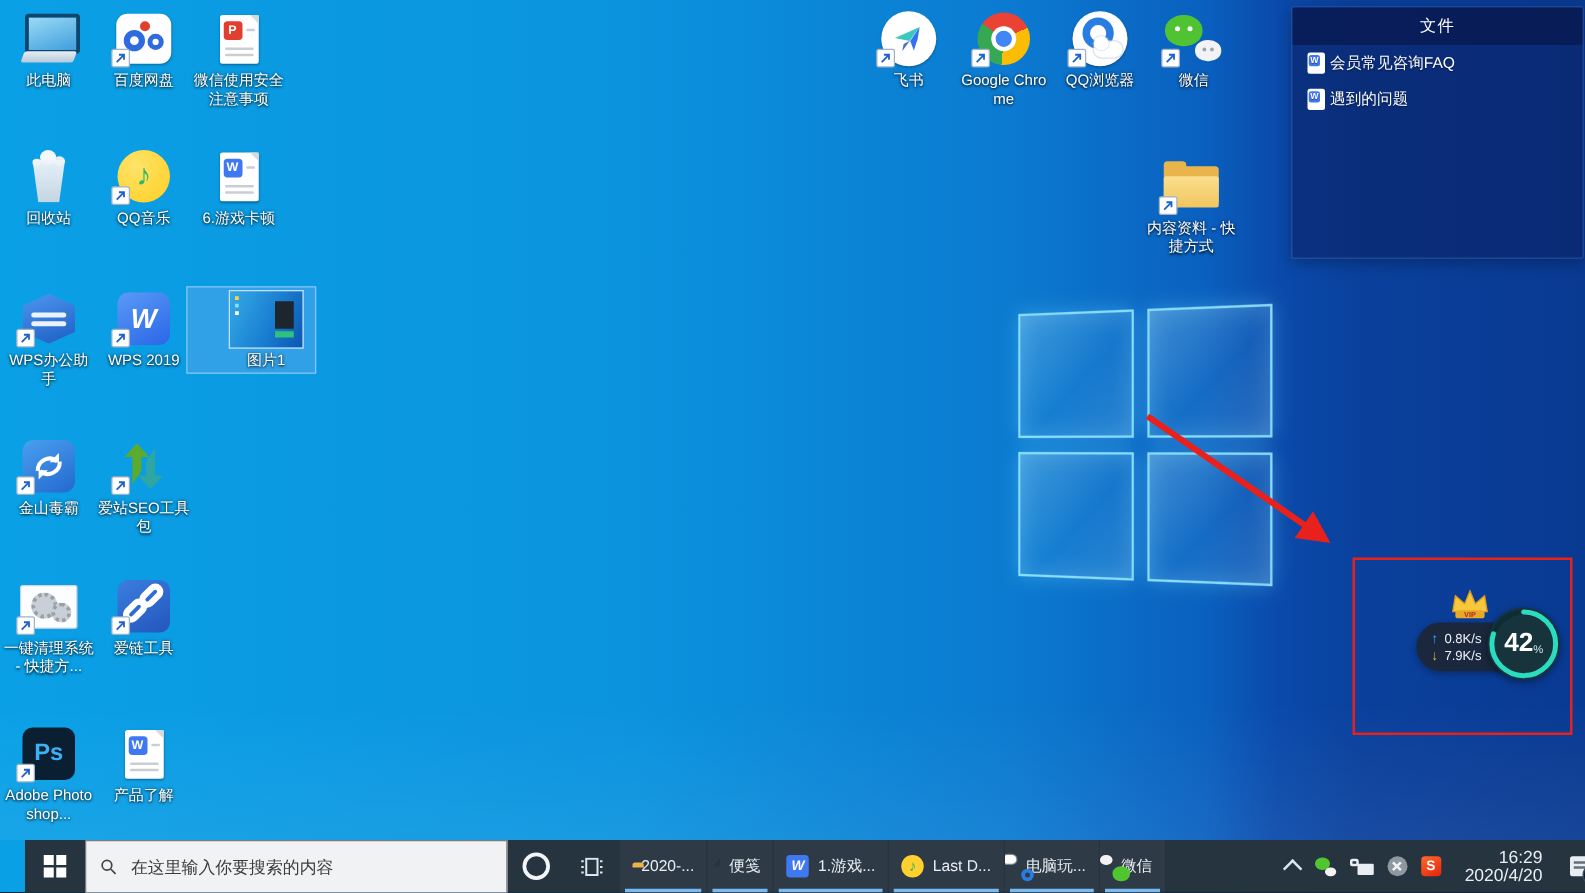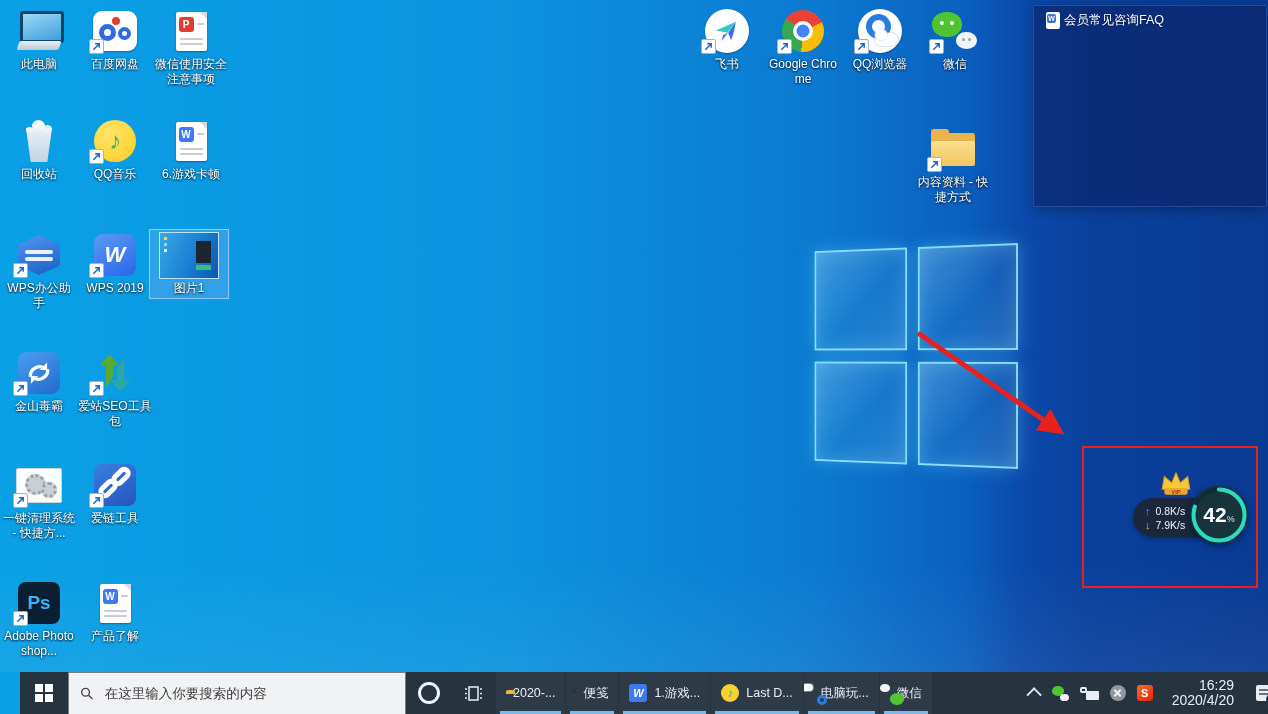--- a/index.html
+++ b/index.html
@@ -11,21 +11,21 @@
   
   .winlogo{position:absolute;left:792px;top:243px;width:226px;height:226px;
     transform:perspective(700px) rotateY(-14deg);transform-origin:right center;
     display:grid;grid-template-columns:1fr 1fr;grid-template-rows:1fr 1fr;gap:12px;}
   .winlogo i{display:block;
     background:linear-gradient(135deg,rgba(195,240,255,.28),rgba(120,205,245,.10) 55%,rgba(160,225,250,.20));
     border:2px solid rgba(150,235,255,.85);
     box-shadow:0 0 16px rgba(110,215,255,.35), inset 0 0 20px rgba(170,235,255,.22);}
   
   .di{position:absolute;width:74px;display:flex;flex-direction:column;align-items:center;cursor:default;padding:2px 0;}
-  .di.selected{background:rgba(105,170,235,.42);outline:1px solid rgba(170,215,255,.8);}
+  .di.selected{background:rgba(105,170,235,.42);outline:1px solid rgba(170,215,255,.8);padding-left:24px;}
   .di-glyph{width:60px;height:46px;position:relative;display:flex;align-items:center;justify-content:center;}
   .di-label{margin-top:3px;font-size:12px;line-height:15px;color:#fff;text-align:center;max-width:74px;word-break:break-all;
     text-shadow:0 1px 2px rgba(0,0,0,.8),0 0 3px rgba(0,0,0,.45);}
   .shortcut{position:absolute;left:4px;bottom:0;width:13px;height:13px;background:#fff;border-radius:2px;
     border:1px solid #9fb3c8;display:flex;align-items:center;justify-content:center;}
   
   .pg{width:31px;height:39px;background:#fff;border-radius:2px;position:relative;box-shadow:0 1px 2px rgba(0,0,0,.35);}
   .pg .fold{position:absolute;right:0;top:0;width:0;height:0;border-left:7px solid transparent;border-top:7px solid #d4dae0;}
   .pg .badge{position:absolute;left:3px;top:5px;width:15px;height:15px;border-radius:3px;color:#fff;font-size:10px;font-weight:bold;
     display:flex;align-items:center;justify-content:center;}
@@ -437,26 +437,33 @@
             <svg width="9" height="9" viewBox="0 0 10 10">
               <path d="M1.5 8.5 L7.5 2.5 M3.5 2 H8 V6.5" stroke="#1e62c8" stroke-width="1.6" fill="none"></path>
             </svg>
           </span>
         </div>
         <div class="di-label">内容资料 - 快捷方式</div>
       </div>
     </div>
 
   <div class="file-panel">
+    <div class="fp-header">文件</div>
     <div id="panel-items">
         <div class="fp-item">
           <span class="fp-doc">
             <b>W</b>
           </span>
           <span>会员常见咨询FAQ</span>
+        </div>
+        <div class="fp-item">
+          <span class="fp-doc">
+            <b>W</b>
+          </span>
+          <span>遇到的问题</span>
         </div>
       </div>
   </div>
 
   <svg class="annot-arrow" width="1268" height="714">
     <defs>
       <marker id="ah" viewBox="0 0 10 10" refX="7" refY="5" markerWidth="5.2" markerHeight="5.2" orient="auto">
         <path d="M0 0 L10 5 L0 10 Z" fill="#e8211d"></path>
       </marker>
     </defs>

